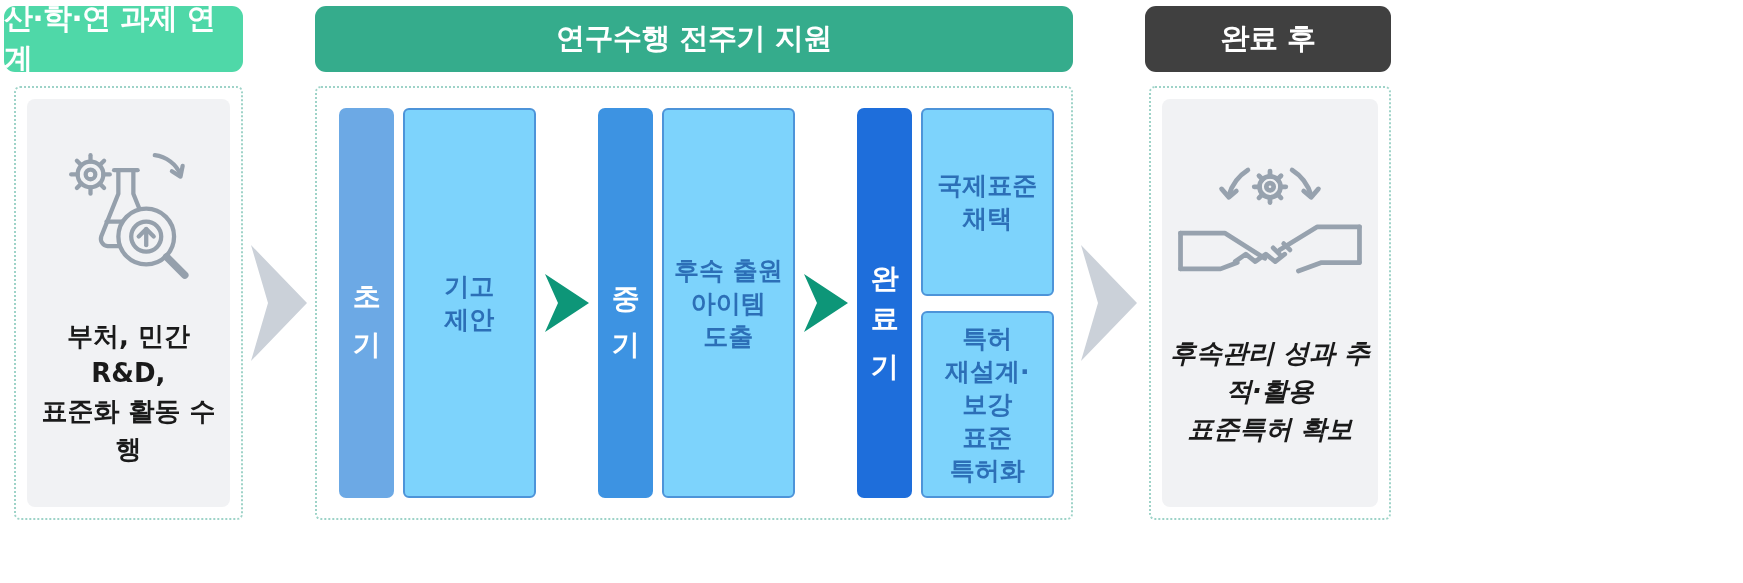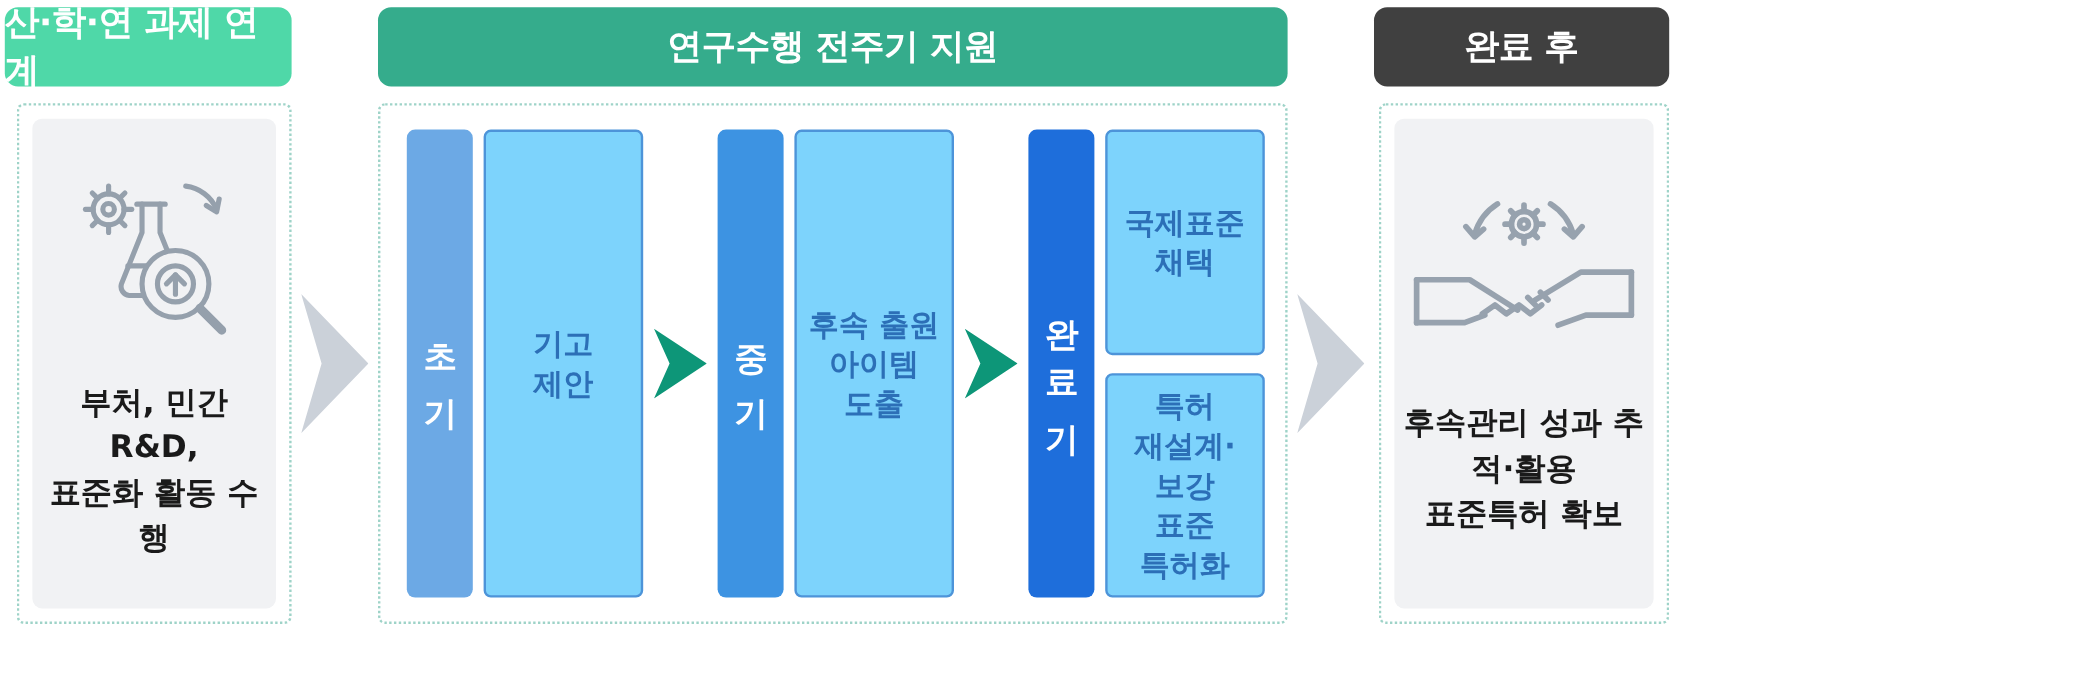--- a/index.html
+++ b/index.html
@@ -24,21 +24,21 @@
     display: flex; align-items: center; justify-content: center;
     color: #ffffff; font-weight: 700; font-size: 29px; letter-spacing: -0.5px;
   }
 
   .dotted {
     margin-top: 14px; height: 434px;
     border: 2px dotted #9ED3C8; border-radius: 6px;
     padding: 11px;
   }
   .panel-left  .dotted { margin-left: 10px; }
-  .panel-right .dotted { margin-left: 4px; }
+  .panel-right .dotted { margin-left: 4px; font-style: italic; }
 
   .graybox {
     width: 100%; height: 100%;
     background: #F1F2F4; border-radius: 8px;
     display: flex; flex-direction: column;
     align-items: center; justify-content: center;
     gap: 30px; padding: 0 8px;
   }
   .body-text {
     white-space: pre-line; text-align: center;

